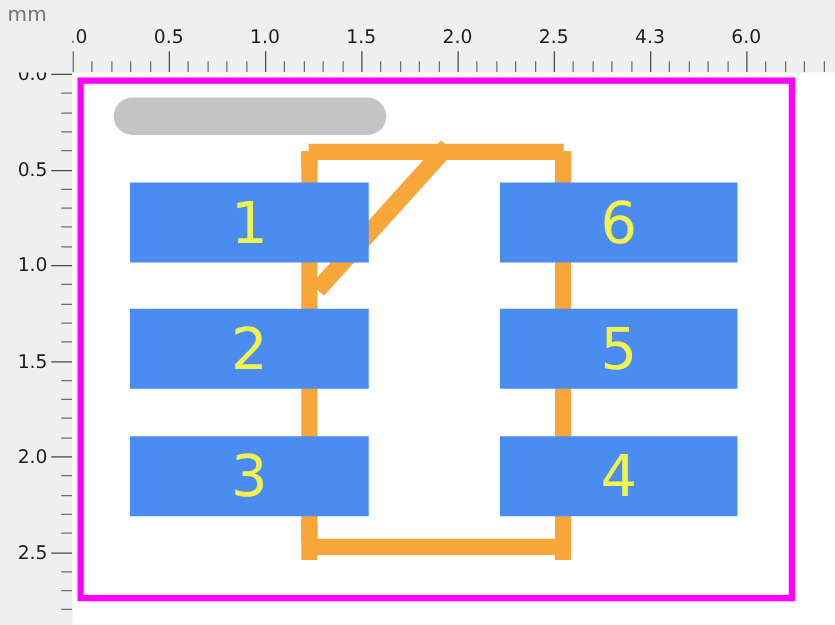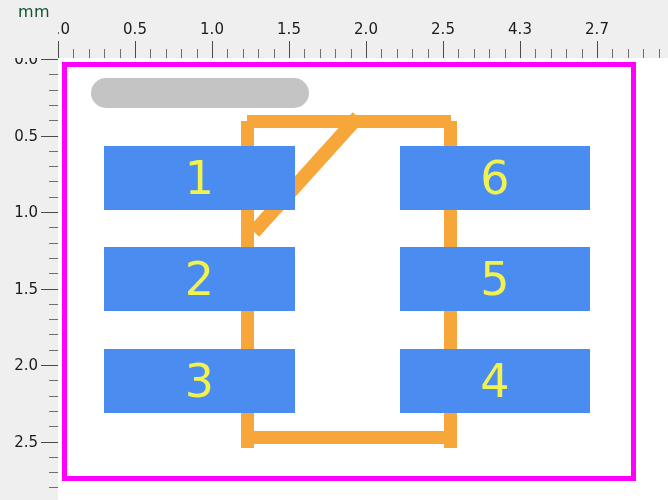--- a/index.html
+++ b/index.html
@@ -9,22 +9,22 @@
     font-family:"DejaVu Sans","Liberation Sans",sans-serif;
   }
   #app{position:relative;width:668px;height:500px;}
 
   
   .ruler-corner{
     position:absolute;left:0;top:0;width:58px;height:58px;
     background:#efefef;
   }
   .mm-label{
-    position:absolute;left:18px;top:2px;
-    font-size:16px;color:#14532d;letter-spacing:.3px;
+    position:absolute;left:6px;top:2px;
+    font-size:16px;color:#737373;letter-spacing:.3px;
   }
   .ruler-h{
     position:absolute;left:58px;top:0;width:610px;height:58px;
     background:#efefef;overflow:hidden;
   }
   .ruler-v{
     position:absolute;left:0;top:58px;width:58px;height:442px;
     background:#efefef;overflow:hidden;
   }
   .tick-h{position:absolute;bottom:0;width:1px;background:#5a5a5a;}
@@ -120,21 +120,21 @@
       <div class="tick-h minor" style="left: 569.8px;"></div>
       <div class="tick-h minor" style="left: 585.2px;"></div>
       <div class="tick-h minor" style="left: 600.6px;"></div>
       <div class="tlab-h" style="left: 0px;">0.0</div>
       <div class="tlab-h" style="left: 77px;">0.5</div>
       <div class="tlab-h" style="left: 154px;">1.0</div>
       <div class="tlab-h" style="left: 231px;">1.5</div>
       <div class="tlab-h" style="left: 308px;">2.0</div>
       <div class="tlab-h" style="left: 385px;">2.5</div>
       <div class="tlab-h" style="left: 462px;">4.3</div>
-      <div class="tlab-h" style="left: 539px;">2.7</div>
+      <div class="tlab-h" style="left: 539px;">6.0</div>
     </div>
 
   <div class="ruler-v" id="rulerV">
       <div class="tick-v major" style="top: 1px;"></div>
       <div class="tick-v minor" style="top: 16.3px;"></div>
       <div class="tick-v minor" style="top: 31.6px;"></div>
       <div class="tick-v minor" style="top: 46.9px;"></div>
       <div class="tick-v minor" style="top: 62.2px;"></div>
       <div class="tick-v major" style="top: 77.5px;"></div>
       <div class="tick-v minor" style="top: 92.8px;"></div>

